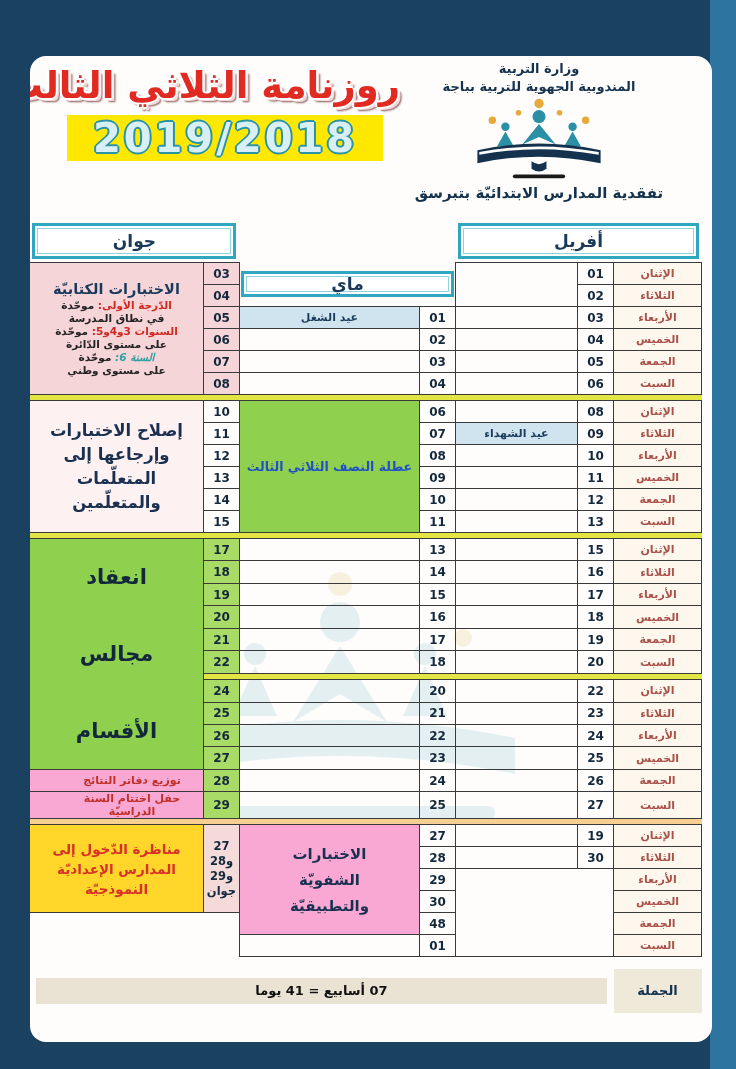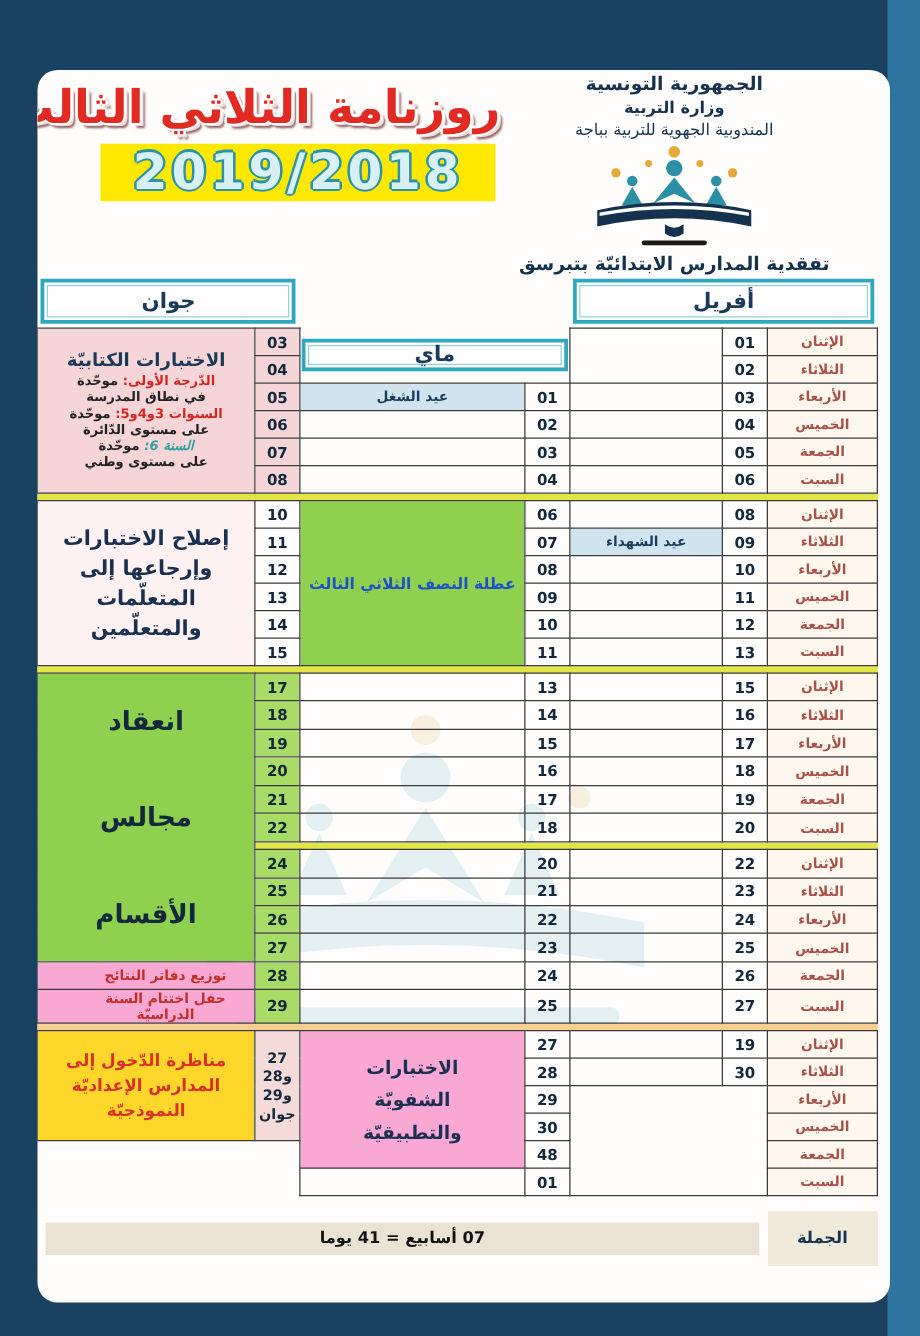--- a/index.html
+++ b/index.html
@@ -15,32 +15,32 @@
     background:#fefdfb; border-radius:16px; overflow:hidden;
   }
   
   .title-area { position:absolute; top:8px; right:312px; width:362px; text-align:center; }
   .title-red {
     font-size:37px; font-weight:800; color:#e02a22; letter-spacing:1px; white-space:nowrap;
     text-shadow:-2px 0 #fff,2px 0 #fff,0 -2px #fff,0 2px #fff,-1px -1px #fff,1px 1px #fff,
                 3px 3px 0 #f0d8d8, 4px 4px 2px #8a5a5a;
   }
   .year-banner {
-    margin-top:8px; margin-right:4px; width:316px; height:46px; background:#ffe800;
+    margin-top:8px; margin-right:17px; width:316px; height:46px; background:#ffe800;
     display:flex; align-items:center; justify-content:center;
   }
   .year-text {
     direction:ltr; font-size:40px; font-weight:800; letter-spacing:3px; color:#d8f0f4;
     text-shadow:-2px 0 #2a93a8,2px 0 #2a93a8,0 -2px #2a93a8,0 2px #2a93a8,
                 -1px -1px #2a93a8,1px 1px #2a93a8,-1px 1px #2a93a8,1px -1px #2a93a8;
   }
   .org-header { position:absolute; top:2px; left:342px; width:334px; text-align:center; color:#16324e; }
   .org-l1 { font-size:15px; font-weight:800; }
   .org-l2 { font-size:13px; font-weight:700; margin-top:3px; }
-  .org-l3 { font-size:13px; font-weight:400; margin-top:3px; }
+  .org-l3 { font-size:13px; font-weight:700; margin-top:3px; }
   .logo-wrap { margin-top:2px; }
   .inspectorate { font-size:15px; font-weight:800; margin-top:0; color:#14324e; }
   
   .watermark { position:absolute; top:470px; left:95px; opacity:.14; pointer-events:none; }
   
   table.cal {
     position:absolute; top:164px; right:10px; width:672px;
     border-collapse:collapse; table-layout:fixed; z-index:2;
   }
   .cal tr { height:22px; }
@@ -113,21 +113,20 @@
   </svg>
 
   <div class="title-area">
     <div class="title-red">روزنامة الثلاثي الثالث</div>
     <div class="year-banner">
       <span class="year-text">2019/2018</span>
     </div>
   </div>
 
   <div class="org-header">
-    <div class="org-l1">الجمهورية التونسية</div>
     <div class="org-l2">وزارة التربية</div>
     <div class="org-l3">المندوبية الجهوية للتربية بباجة</div>
     <div class="logo-wrap">
       <svg width="160" height="84" viewBox="0 0 160 90">
         <circle cx="80" cy="8" r="5" fill="#e7a93c"></circle>
         <circle cx="58" cy="18" r="3" fill="#e7a93c"></circle>
         <circle cx="102" cy="18" r="3" fill="#e7a93c"></circle>
         <circle cx="30" cy="26" r="4" fill="#e7a93c"></circle>
         <circle cx="130" cy="26" r="4" fill="#e7a93c"></circle>
         <circle cx="80" cy="22" r="7" fill="#2b8fa5"></circle>

